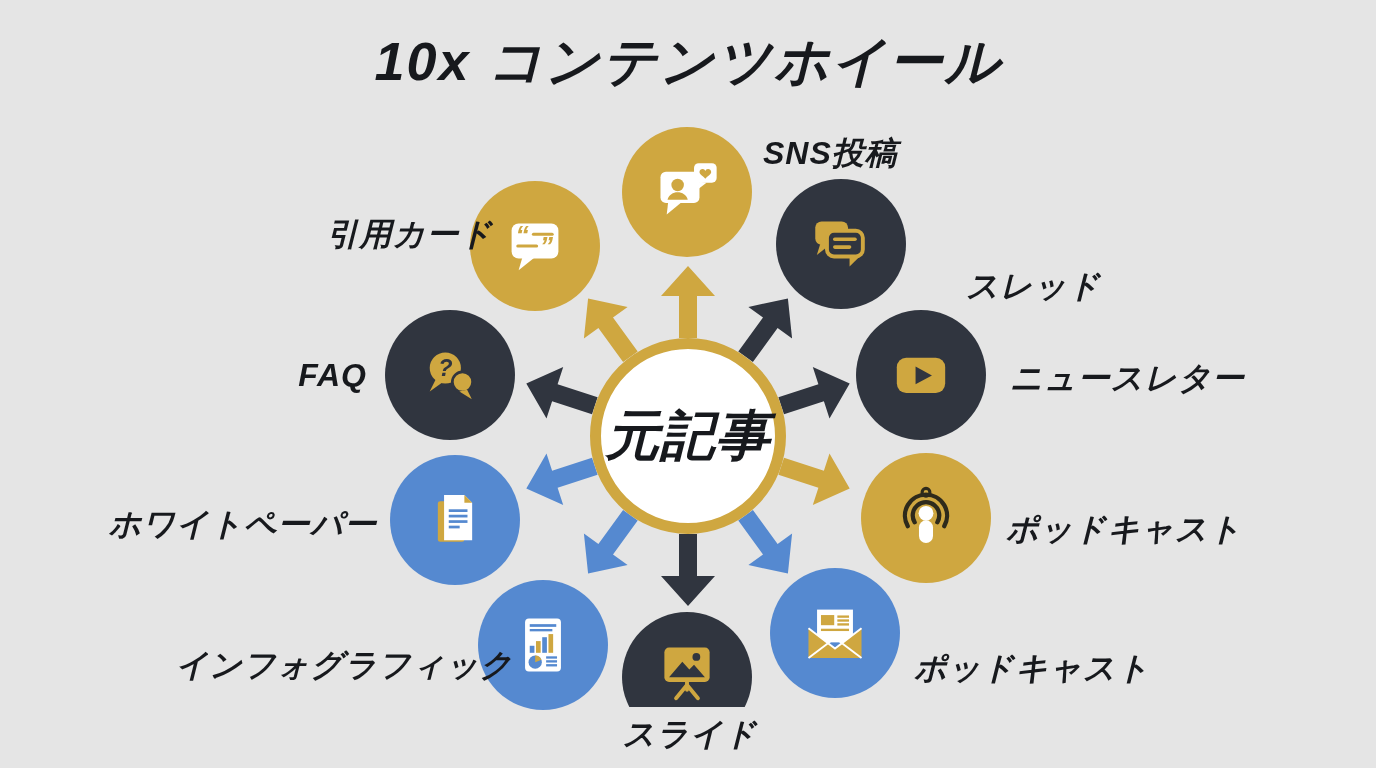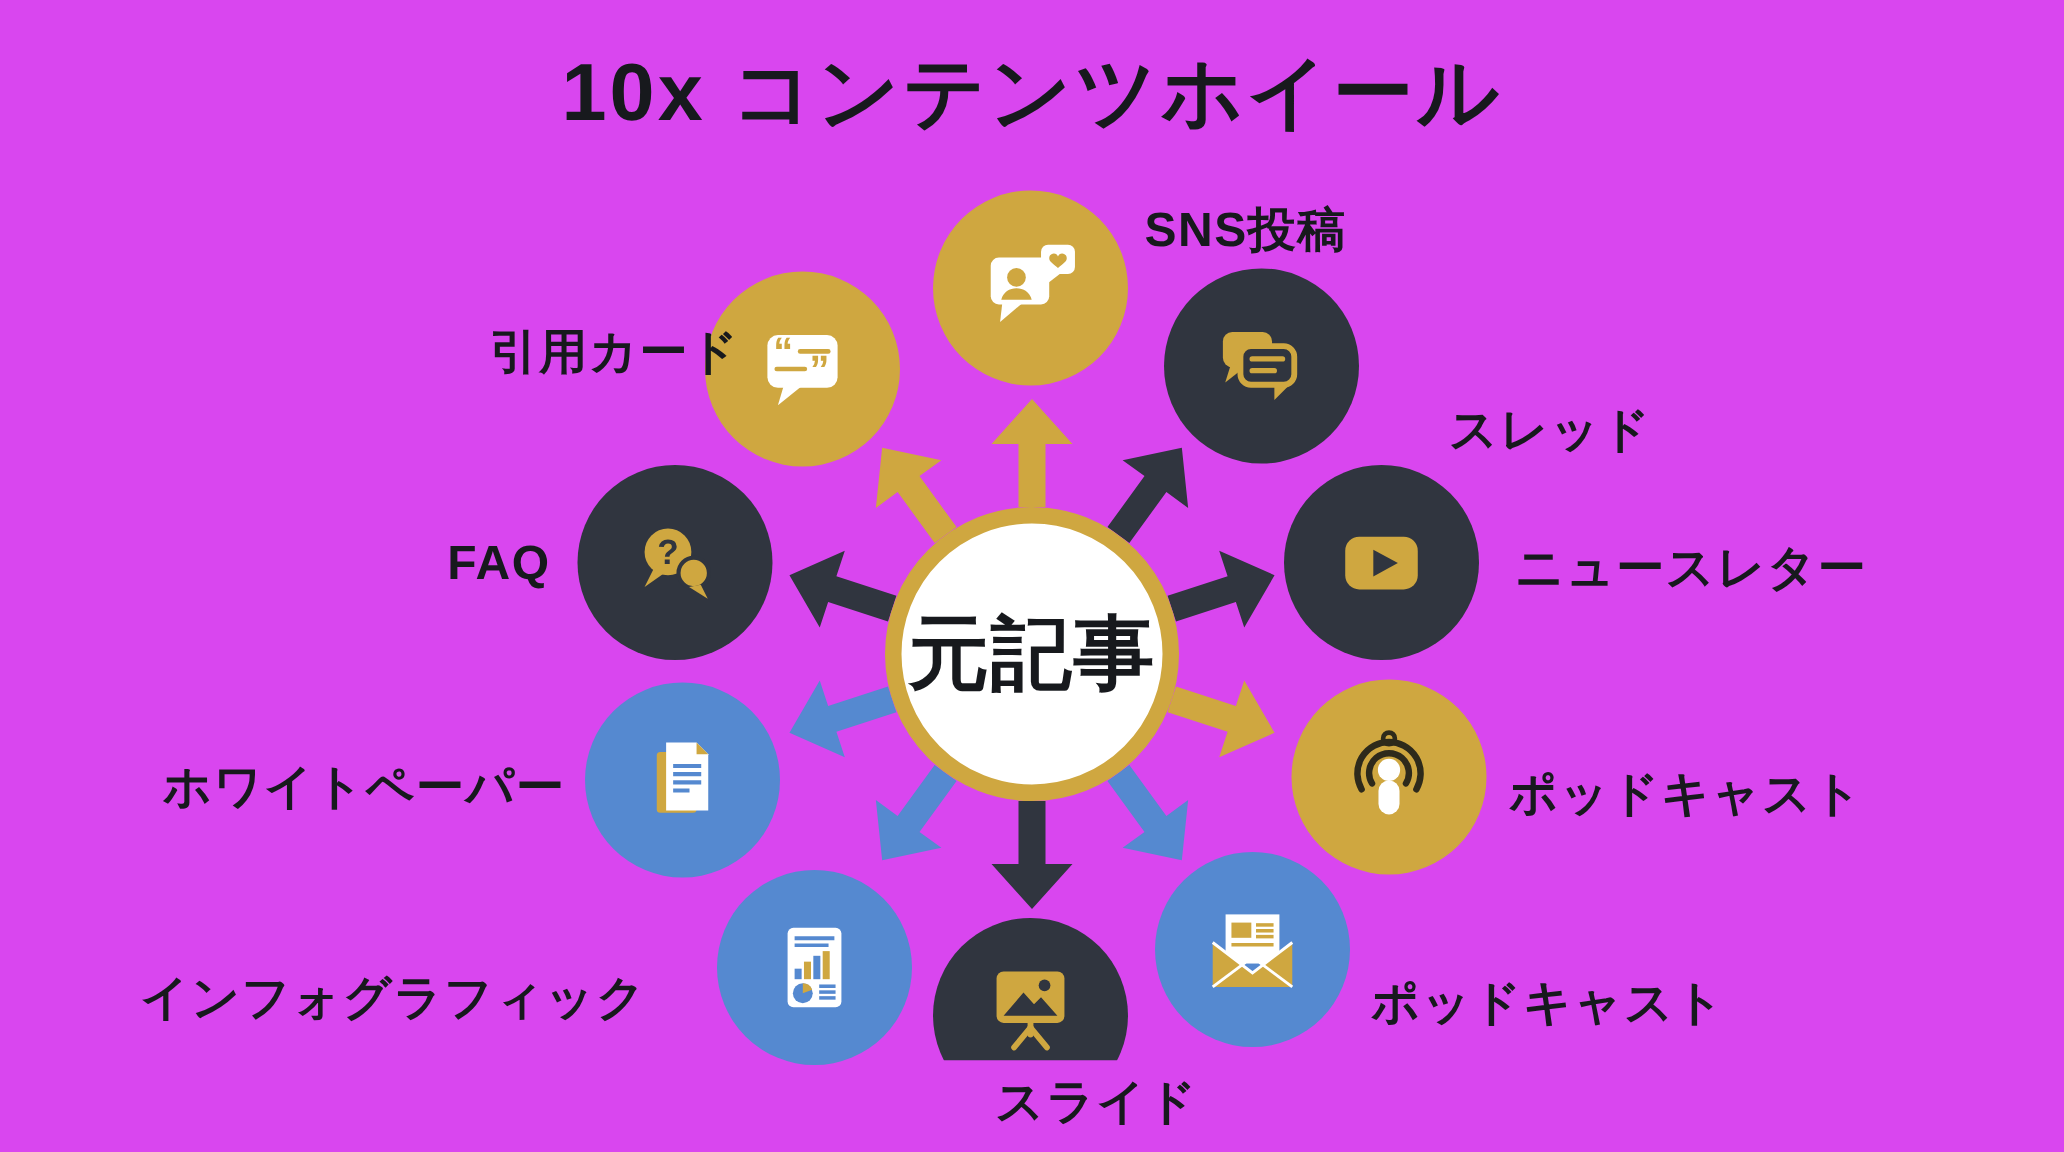--- a/index.html
+++ b/index.html
@@ -1,18 +1,19 @@
 <!DOCTYPE html>
 <html style="--gold: #CFA740; --dark: #30353F; --blue: #5589D0; --deep: #2E2A1B; --white: #FFFFFF; --ink: #17191D;"><head>
 <meta charset="utf-8">
 <style>
   html,body{margin:0;padding:0;background:#fff;}
   .canvas{
-    position:relative;width:1376px;height:768px;overflow:hidden;background:#d946ef;
+    position:relative;width:1376px;height:768px;overflow:hidden;background:#e5e5e5;
     font-family:"Liberation Sans","DejaVu Sans",sans-serif;
+    font-style:italic;
   }
   .page-title{
     position:absolute;top:26px;left:0;width:100%;margin:0;text-align:center;
     font-size:54px;font-weight:800;letter-spacing:2px;color:var(--ink);
   }
   .arrows-layer{position:absolute;left:0;top:0;width:1376px;height:768px;}
   .hub{
     position:absolute;left:590px;top:338px;width:196px;height:196px;box-sizing:border-box;
     background:#ffffff;border:11px solid var(--gold);border-radius:50%;
     display:flex;align-items:center;justify-content:center;
@@ -25,21 +26,21 @@
   .node svg{width:78px;height:78px;}
   .c-gold{background:var(--gold);}
   .c-dark{background:var(--dark);}
   .c-blue{background:var(--blue);}
   .node-label{
     position:absolute;font-size:32px;font-weight:800;color:var(--ink);
     letter-spacing:1px;white-space:nowrap;
   }
   .ta-r{text-align:right;}
   .clip-bottom{clip-path:inset(0 0 27% 0);}
-  .center-x{transform:translateX(-50%);margin-left:41px;}
+  .center-x{transform:translateX(-50%);}
 </style>
 </head>
 <body>
 
 <div class="canvas">
 
   <h1 class="page-title">10x コンテンツホイール</h1>
 
   <svg id="arrows" class="arrows-layer" viewBox="0 0 1376 768" xmlns="http://www.w3.org/2000/svg">
       <polygon points="697.0,338.0 697.0,296.0 715.0,296.0 688.0,266.0 661.0,296.0 679.0,296.0 679.0,338.0" fill="#CFA740"></polygon>
@@ -139,21 +140,21 @@
       <rect x="41" y="45" width="6" height="15" fill="#CFA740"></rect>
       <rect x="49" y="40" width="6" height="20" fill="#5589D0"></rect>
       <rect x="57" y="36" width="6" height="24" fill="#CFA740"></rect>
       <circle cx="40" cy="72" r="8.5" fill="#5589D0"></circle>
       <path d="M40 72 L40 63.5 A8.5 8.5 0 0 1 48 69 Z" fill="#CFA740"></path>
       <line x1="54" y1="66" x2="68" y2="66" stroke-width="3" stroke="#5589D0"></line>
       <line x1="54" y1="71" x2="68" y2="71" stroke-width="3" stroke="#5589D0"></line>
       <line x1="54" y1="76" x2="68" y2="76" stroke-width="3" stroke="#5589D0"></line>
     </svg>
   </div>
-  <div class="node-label ta-r" style="right:945px;top:644px;margin-left:24px;">インフォグラフィック</div>
+  <div class="node-label ta-r" style="right:863px;top:644px;margin-left:24px;">インフォグラフィック</div>
 
   <div class="node c-blue" style="left:390px;top:455px;">
     <svg viewBox="0 0 100 100">
       <rect x="28" y="26" width="34" height="52" rx="3" fill="#CFA740"></rect>
       <path d="M36 18 L62 18 L72 28 L72 76 L36 76 Z" fill="#FFFFFF"></path>
       <path d="M62 18 L72 28 L62 28 Z" fill="#CFA740"></path>
       <line x1="42" y1="38" x2="66" y2="38" stroke-width="3.5" stroke="#5589D0"></line>
       <line x1="42" y1="45" x2="66" y2="45" stroke-width="3.5" stroke="#5589D0"></line>
       <line x1="42" y1="52" x2="66" y2="52" stroke-width="3.5" stroke="#5589D0"></line>
       <line x1="42" y1="59" x2="56" y2="59" stroke-width="3.5" stroke="#5589D0"></line>

